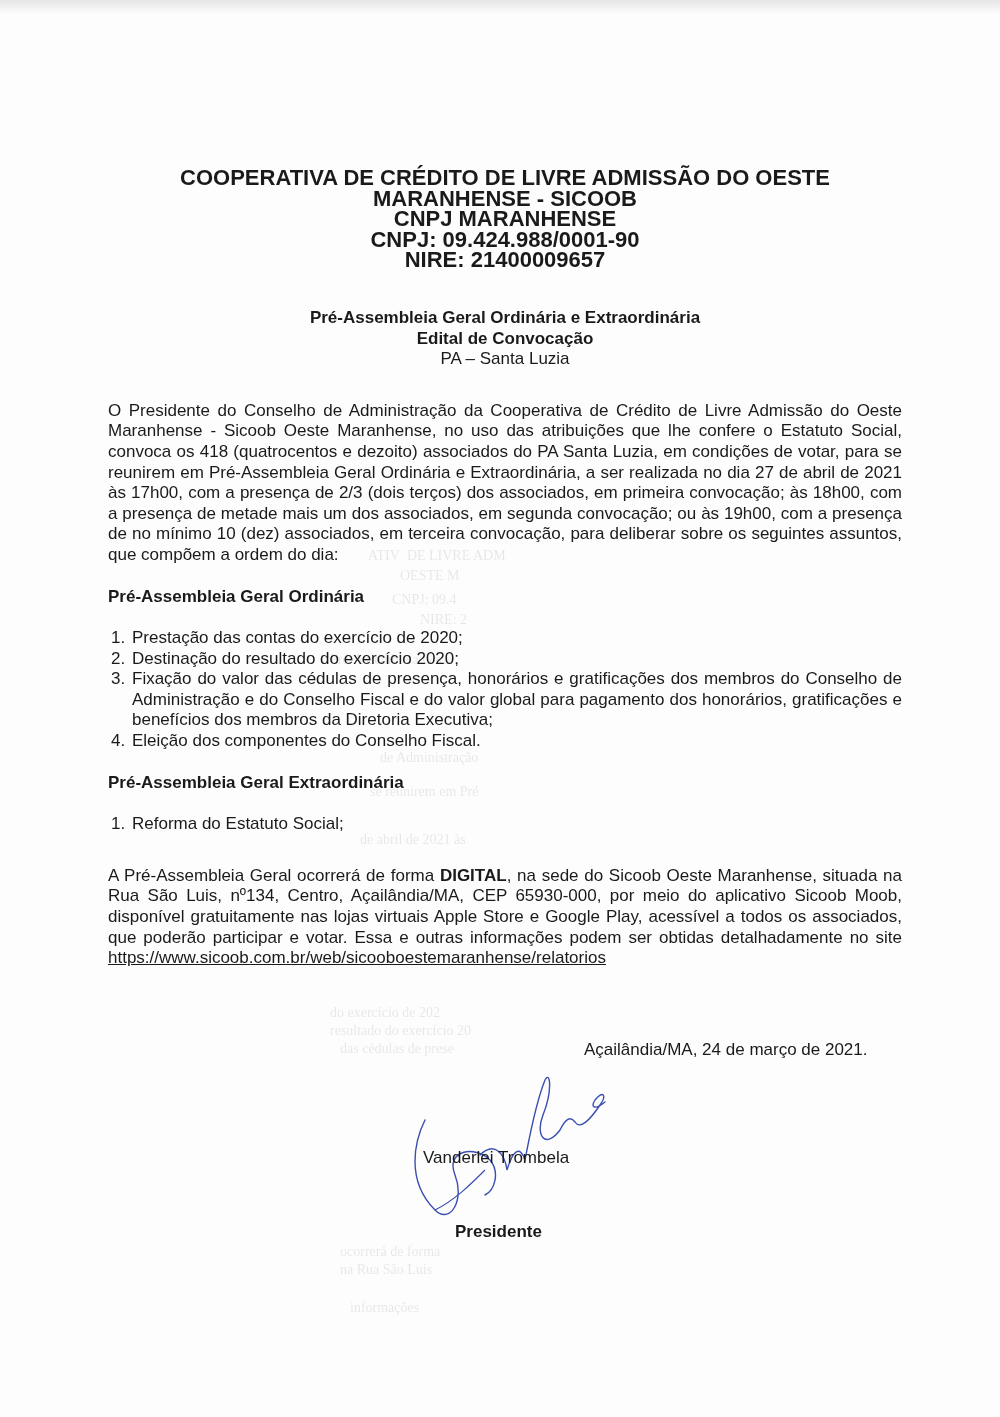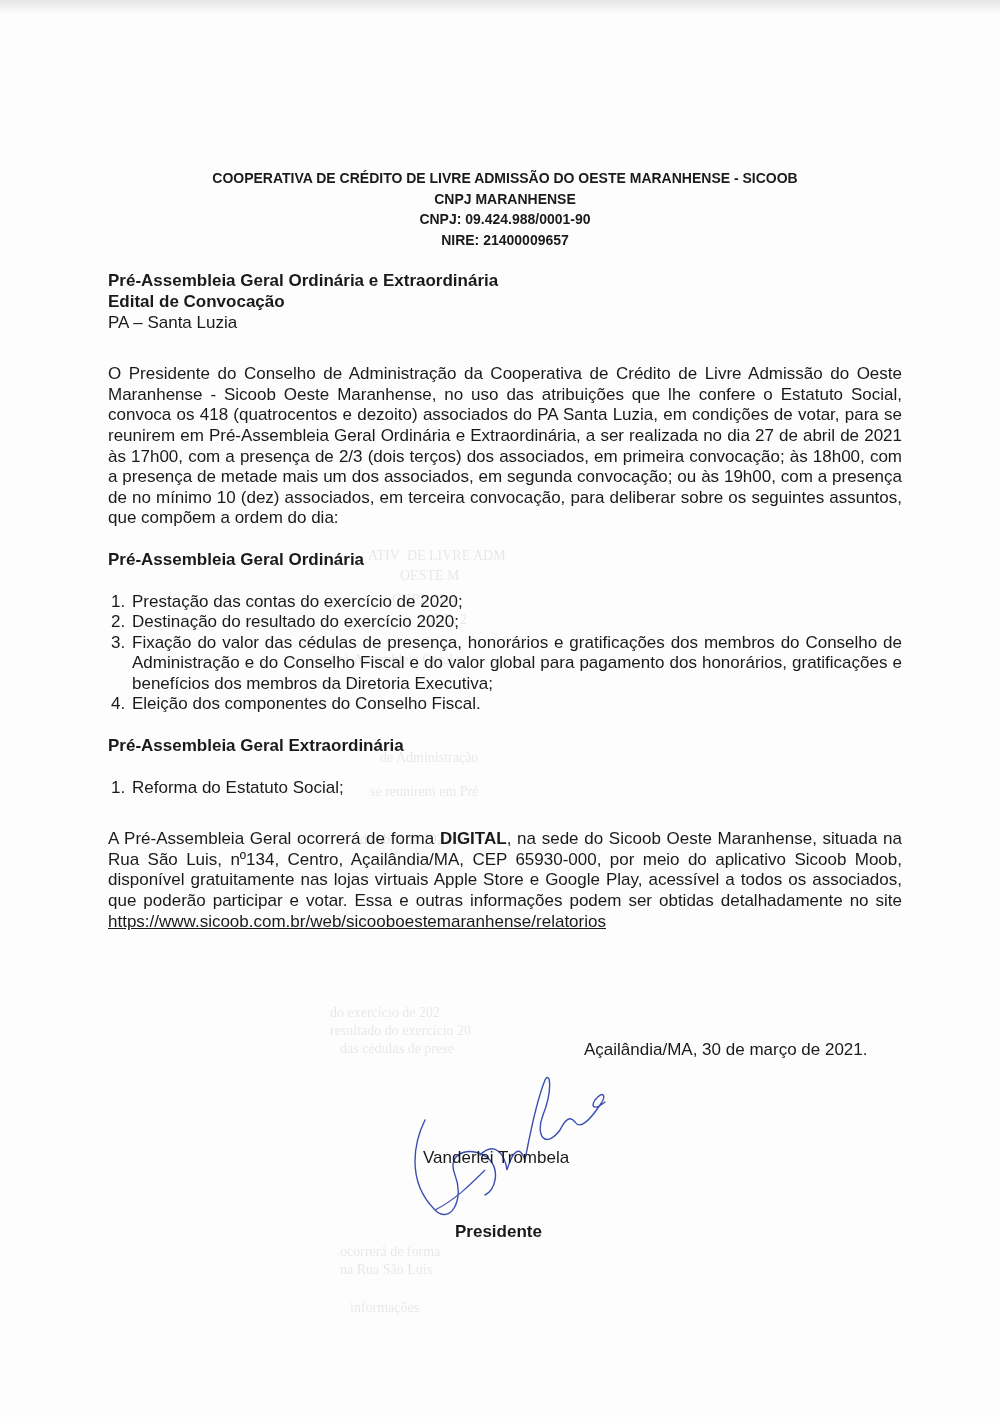--- a/index.html
+++ b/index.html
@@ -8,22 +8,22 @@
     font-family: "Liberation Sans", sans-serif; color: #1a1a1a;
   }
   .top-shadow {
     position: absolute; left: 0; top: 0; width: 1000px; height: 14px;
     background: linear-gradient(#e6e6e6, rgba(253,253,253,0));
   }
   .page {
     position: absolute; left: 108px; top: 168px; width: 794px;
     font-size: 17px; line-height: 20.6px;
   }
-  .header { text-align: center; font-weight: bold; font-size: 14px; line-height: 20.6px; }
-  .subheader { text-align: left; margin-top: 21px; line-height: 20.6px; }
+  .header { text-align: center; font-weight: bold; font-size: 22px; line-height: 20.6px; }
+  .subheader { text-align: center; margin-top: 37px; line-height: 20.6px; }
   .subheader .b { font-weight: bold; }
   .para { text-align: justify; margin-top: 31px; }
   .section-title { font-weight: bold; margin-top: 21px; }
   ol { margin: 21px 0 0 0; padding-left: 22px; }
   ol li { padding-left: 2px; text-align: justify; }
   .last-line-justify { text-align: justify; text-align-last: justify; }
   .link { text-decoration: underline; color: #1a1a1a; cursor: pointer; }
   .date-line { position: absolute; left: 584px; top: 1040px; font-size: 17px; }
   .sign-name { position: absolute; left: 423px; top: 1148px; font-size: 17px; text-align: right; }
   .sign-role { position: absolute; left: 455px; top: 1222px; font-size: 17px; font-weight: bold; }
@@ -81,21 +81,21 @@
   <ol>
     <li>Reforma do Estatuto Social;</li>
   </ol>
 
   <div class="para">
     <div class="last-line-justify"><span>A Pré-Assembleia Geral ocorrerá de forma </span><b>DIGITAL</b><span>, na sede do Sicoob Oeste Maranhense, situada na Rua São Luis, nº134, Centro, Açailândia/MA, CEP 65930-000, por meio do aplicativo Sicoob Moob, disponível gratuitamente nas lojas virtuais Apple Store e Google Play, acessível a todos os associados, que poderão participar e votar. Essa e outras informações podem ser obtidas detalhadamente no site</span></div>
     <div><a class="link">https://www.sicoob.com.br/web/sicooboestemaranhense/relatorios</a></div>
   </div>
 </div>
 
-<div class="date-line">Açailândia/MA, 30 de março de 2021.</div>
+<div class="date-line">Açailândia/MA, 24 de março de 2021.</div>
 
 <svg class="signature" viewBox="0 0 230 170">
   <path d="M30 60 C 20 80, 10 120, 40 150 C 55 165, 70 140, 60 115 C 50 90, 80 85, 95 100 C 105 112, 100 130, 90 135 M85 95 C 100 80, 110 95, 112 110 C 118 90, 125 85, 130 100 C 135 75, 140 45, 150 20 C 155 10, 158 30, 148 55 C 140 75, 150 90, 165 70 C 170 60, 175 55, 180 62 C 185 70, 195 60, 205 45 C 212 35, 208 30, 200 40 C 195 48, 200 50, 210 42" fill="none" stroke="#3a4fb0" stroke-width="1.4" stroke-linecap="round"></path>
   <path d="M40 150 C 60 140, 75 125, 90 110" fill="none" stroke="#3a4fb0" stroke-width="1.2"></path>
 </svg>
 
 <div class="sign-name">Vanderlei Trombela</div>
 <div class="sign-role">Presidente</div>
 
 </body></html>

